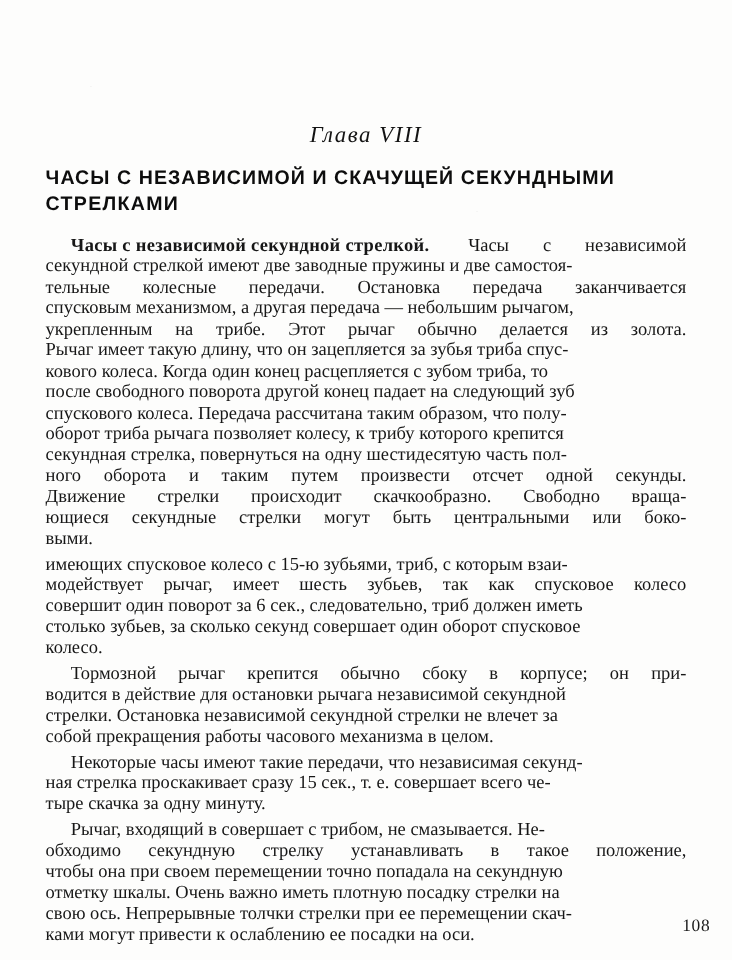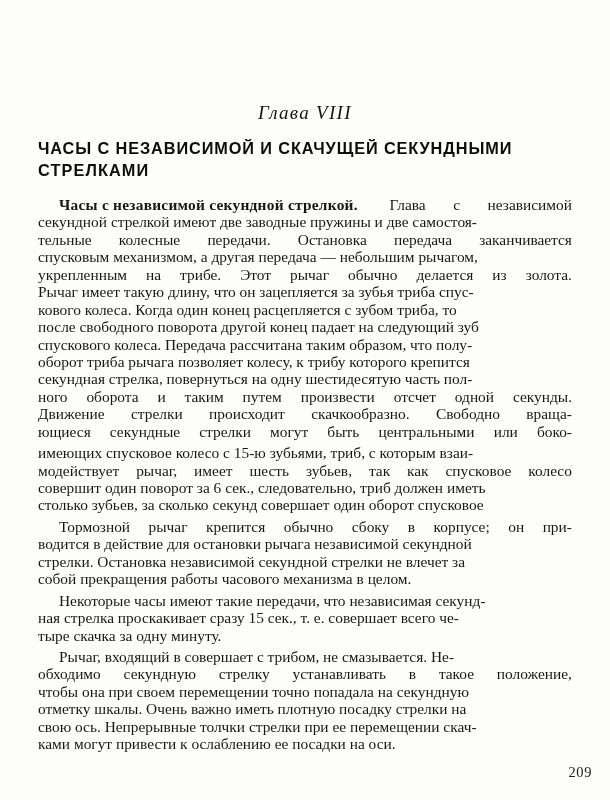--- a/index.html
+++ b/index.html
@@ -113,21 +113,21 @@
 
   <div class="chapter-title">
     <span class="t-line-1">ЧАСЫ С НЕЗАВИСИМОЙ И СКАЧУЩЕЙ СЕКУНДНЫМИ</span>
     <span class="t-line-2">СТРЕЛКАМИ</span>
   </div>
 
   <div id="body-text">
       <p class="para">
         <span class="tline just indent">
           <span class="lead">Часы с независимой секундной стрелкой. </span>
-          <span>Глава</span>
+          <span>Часы</span>
           <span>с</span>
           <span>независимой</span>
         </span>
         <span class="tline last"><span>секундной стрелкой имеют две заводные пружины и две самостоя-</span></span>
         <span class="tline just">
           <span>тельные</span>
           <span>колесные</span>
           <span>передачи.</span>
           <span>Остановка</span>
           <span>передача</span>
@@ -173,36 +173,38 @@
         <span class="tline just">
           <span>ющиеся</span>
           <span>секундные</span>
           <span>стрелки</span>
           <span>могут</span>
           <span>быть</span>
           <span>центральными</span>
           <span>или</span>
           <span>боко-</span>
         </span>
+        <span class="tline last"><span>выми.</span></span>
       </p>
       <p class="para">
         <span class="tline last"><span>имеющих спусковое колесо с 15-ю зубьями, триб, с которым взаи-</span></span>
         <span class="tline just">
           <span>модействует</span>
           <span>рычаг,</span>
           <span>имеет</span>
           <span>шесть</span>
           <span>зубьев,</span>
           <span>так</span>
           <span>как</span>
           <span>спусковое</span>
           <span>колесо</span>
         </span>
         <span class="tline last"><span>совершит один поворот за 6 сек., следовательно, триб должен иметь</span></span>
         <span class="tline last"><span>столько зубьев, за сколько секунд совершает один оборот спусковое</span></span>
+        <span class="tline last"><span>колесо.</span></span>
       </p>
       <p class="para">
         <span class="tline just indent">
           <span>Тормозной</span>
           <span>рычаг</span>
           <span>крепится</span>
           <span>обычно</span>
           <span>сбоку</span>
           <span>в</span>
           <span>корпусе;</span>
@@ -229,15 +231,15 @@
           <span>такое</span>
           <span>положение,</span>
         </span>
         <span class="tline last"><span>чтобы она при своем перемещении точно попадала на секундную</span></span>
         <span class="tline last"><span>отметку шкалы. Очень важно иметь плотную посадку стрелки на</span></span>
         <span class="tline last"><span>свою ось. Непрерывные толчки стрелки при ее перемещении скач-</span></span>
         <span class="tline last"><span>ками могут привести к ослаблению ее посадки на оси.</span></span>
       </p>
     </div>
 
-  <div class="folio">209</div>
+  <div class="folio">108</div>
 
 </div>
 
 </body></html>

